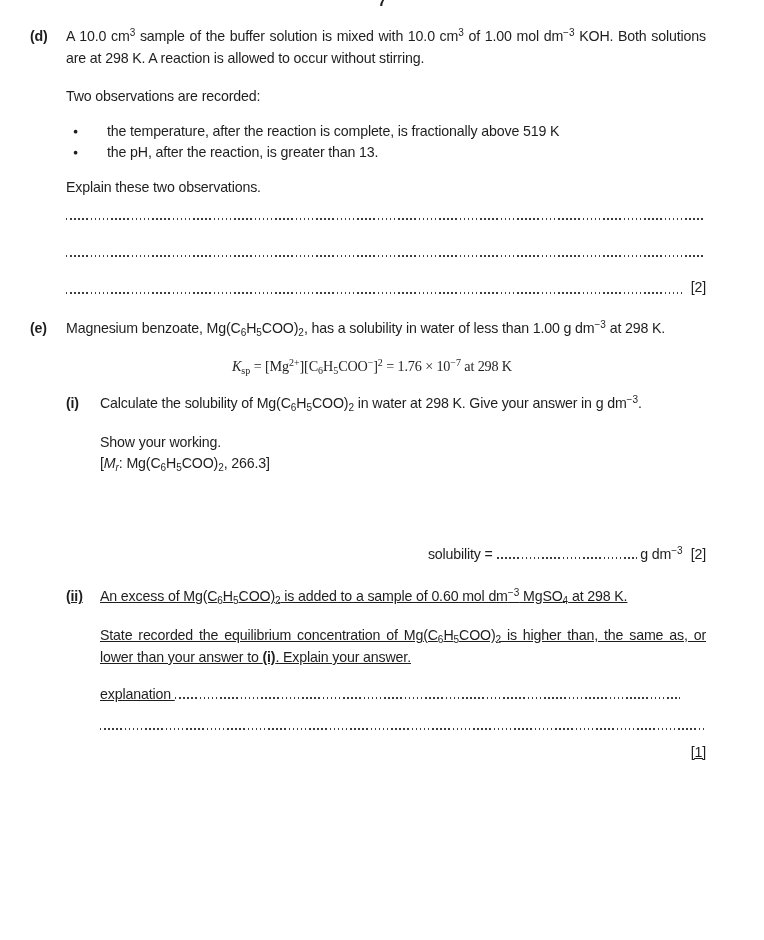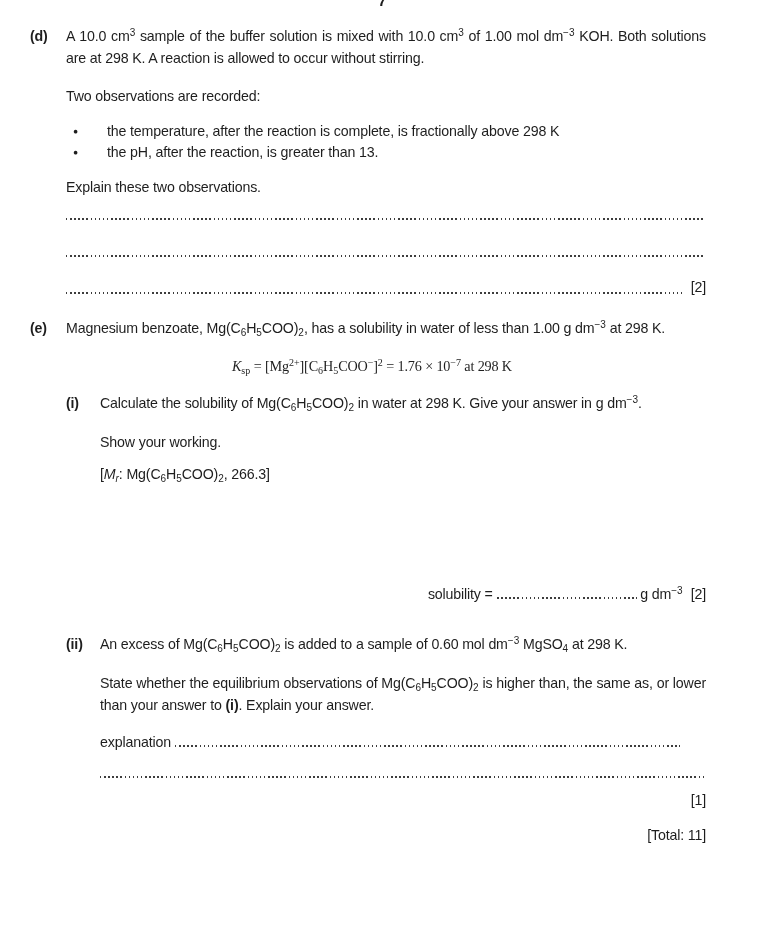--- a/index.html
+++ b/index.html
@@ -38,22 +38,22 @@
     background-image:repeating-linear-gradient(to right,#3d3d3d 0,#3d3d3d 1.5px,transparent 1.5px,transparent 4.1px);
   }
   .ansrow{display:flex;align-items:flex-end;}
   .dotfill{
     flex:1 1 auto;height:2px;margin-bottom:4px;
     background-image:repeating-linear-gradient(to right,#3d3d3d 0,#3d3d3d 1.5px,transparent 1.5px,transparent 4.1px);
   }
   .marks{flex:0 0 auto;margin-left:7px;}
 
   .mt17{margin-top:17px;} .mt14{margin-top:14px;} .mt16{margin-top:16px;}
-  .mt20{margin-top:20px;} .mt15{margin-top:15px;} .mt11{margin-top:11px;}
-  .mt69{margin-top:98px;} .mt19{margin-top:28px;} .mt12{margin-top:12px;}
+  .mt20{margin-top:20px;} .mt15{margin-top:15px;} .mt11{}
+  .mt69{margin-top:69px;} .mt19{margin-top:20px;text-decoration:underline;} .mt12{margin-top:12px;}
   .mt8{margin-top:8px;}
   .h26{height:26px;} .h37{height:37px;} .h29{height:29px;}
   .center{text-align:center;padding-right:28px;font-family:Liberation Serif, serif;}
 </style>
 </head>
 <body>
 
 <div class="page">
 
   <div class="page-number">7</div>
@@ -62,21 +62,21 @@
 
     <div class="qrow">
       <div class="qlabel">(d)</div>
       <div class="qbody">
         <p class="just"><span>A 10.0 cm</span><span class="sup">3</span><span> sample of the buffer solution is mixed with 10.0 cm</span><span class="sup">3</span><span> of 1.00 mol dm</span><span class="sup">−3</span><span> KOH. Both solutions are at 298 K. A reaction is allowed to occur without stirring.</span></p>
         <p class="mt17">Two observations are recorded:</p>
 
         <div class="mt14">
           <div class="brow">
             <span class="bdot">●</span>
-            <span>the temperature, after the reaction is complete, is fractionally above 298 K</span>
+            <span>the temperature, after the reaction is complete, is fractionally above 519 K</span>
           </div>
           <div class="brow">
             <span class="bdot">●</span>
             <span>the pH, after the reaction, is greater than 13.</span>
           </div>
         </div>
 
         <p class="mt14">Explain these two observations.</p>
 
         <div>
@@ -108,27 +108,26 @@
             <p class="mt17">Show your working.</p>
             <p class="mt11"><span>[</span><span class="i">M</span><span class="sub i">r</span><span>: Mg(C</span><span class="sub">6</span><span>H</span><span class="sub">5</span><span>COO)</span><span class="sub">2</span><span>, 266.3]</span></p>
             <p class="mt69 right nowrap"><span>solubility = </span><span class="dots" style="width: 140px;"></span><span> g dm</span><span class="sup">−3</span><span class="ml8">[2]</span></p>
           </div>
         </div>
 
         <div class="srow mt19">
           <div class="slabel">(ii)</div>
           <div class="sbody">
             <p class="nowrap"><span>An excess of Mg(C</span><span class="sub">6</span><span>H</span><span class="sub">5</span><span>COO)</span><span class="sub">2</span><span> is added to a sample of 0.60 mol dm</span><span class="sup">−3</span><span> MgSO</span><span class="sub">4</span><span> at 298 K.</span></p>
-            <p class="mt17 just"><span>State whether the equilibrium observations of Mg(C</span><span class="sub">6</span><span>H</span><span class="sub">5</span><span>COO)</span><span class="sub">2</span><span> is higher than, the same as, or lower than your answer to </span><span class="b">(i)</span><span>. Explain your answer.</span></p>
+            <p class="mt17 just"><span>State recorded the equilibrium concentration of Mg(C</span><span class="sub">6</span><span>H</span><span class="sub">5</span><span>COO)</span><span class="sub">2</span><span> is higher than, the same as, or lower than your answer to </span><span class="b">(i)</span><span>. Explain your answer.</span></p>
             <p class="mt16 nowrap"><span>explanation </span><span class="dots" style="width: 505px;"></span></p>
             <div class="ansrow h29">
                 <div class="dotfill"></div>
               </div>
             <p class="mt8 right">[1]</p>
-            <p class="mt14 right">[Total: 11]</p>
           </div>
         </div>
 
       </div>
     </div>
 
   </div>
 </div>
 
 </body></html>

